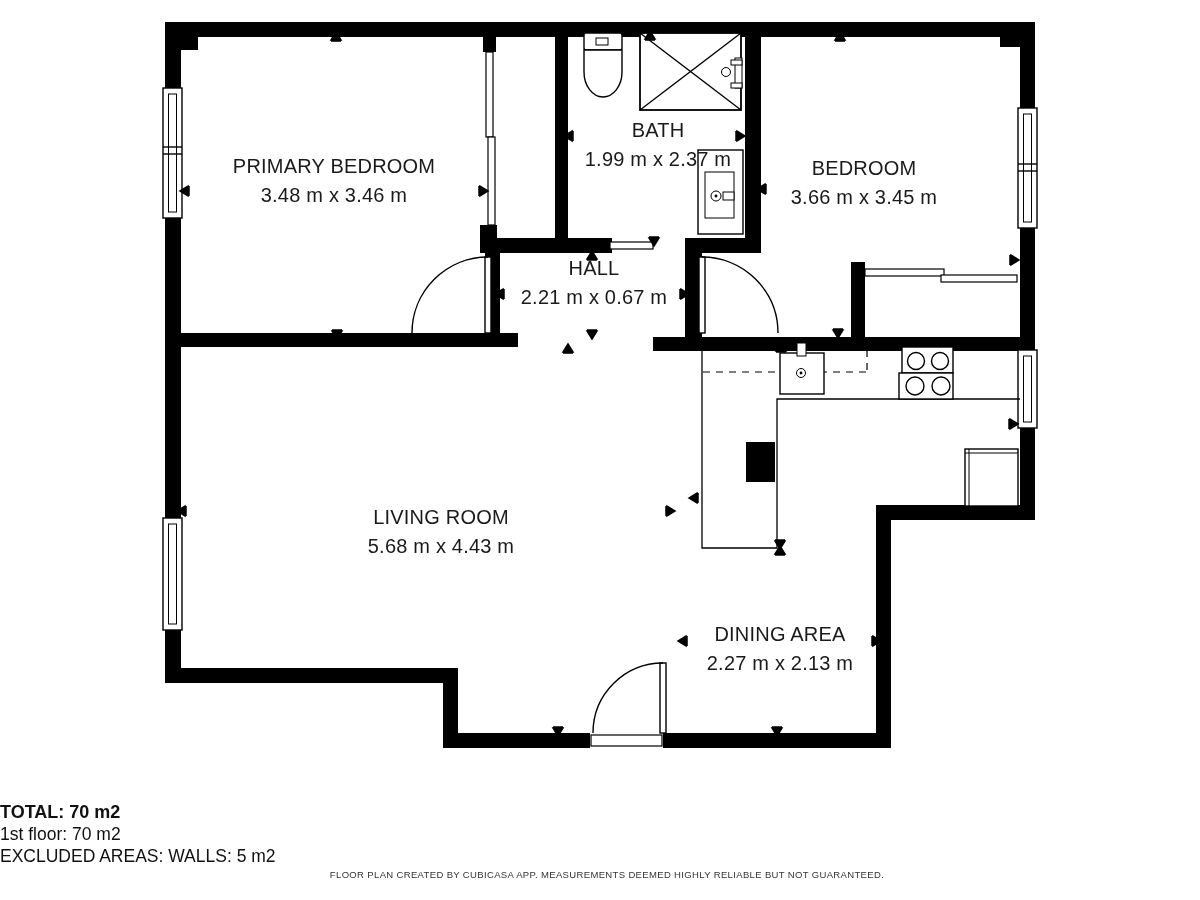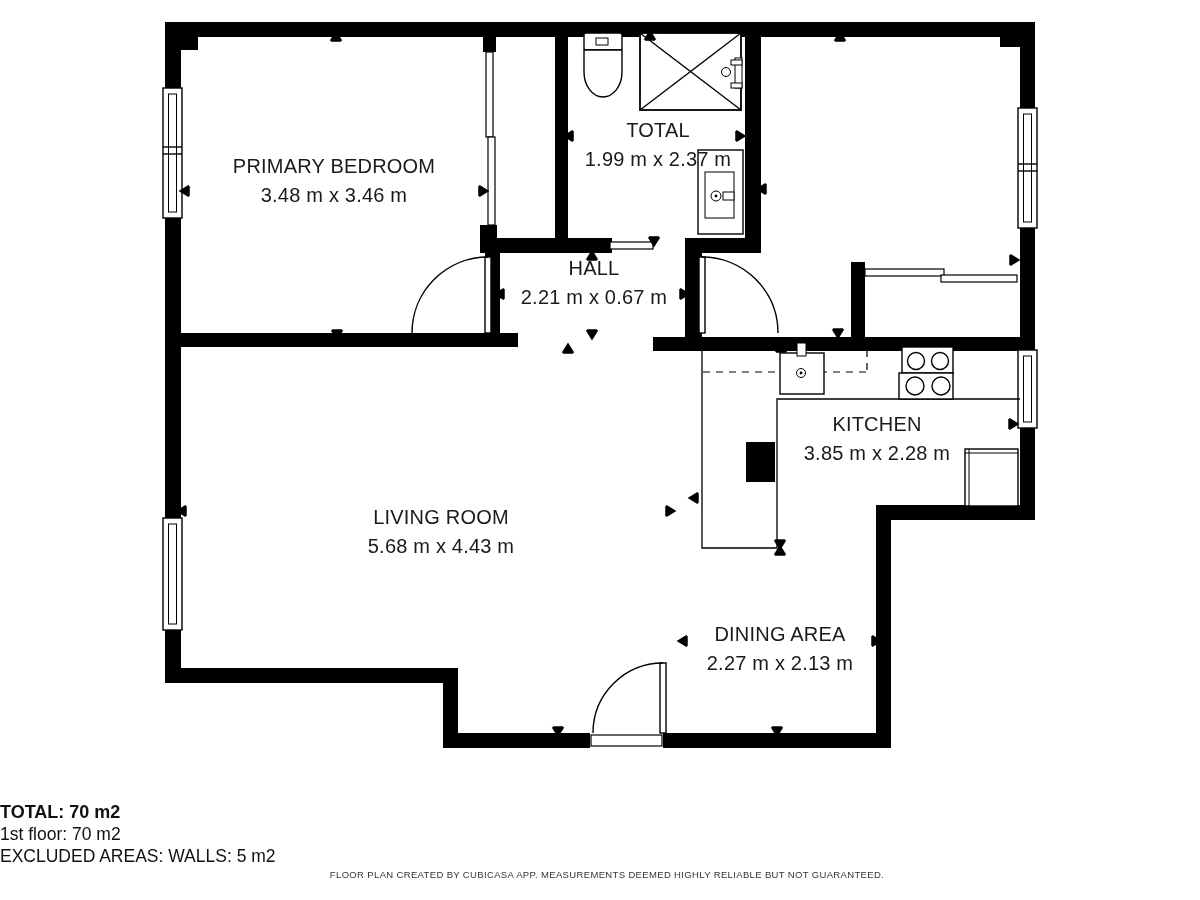--- a/index.html
+++ b/index.html
@@ -179,30 +179,30 @@
         <path d="M872,636 v10 M873,636 l0,10 l8,-5 z"></path>
       </g>
     </g>
   </svg>
 
   <div class="room-label" style="left:334px;top:152px">
     <div>PRIMARY BEDROOM</div>
     <div>3.48 m x 3.46 m</div>
   </div>
   <div class="room-label" style="left:658px;top:116px">
-    <div>TOTAL</div>
+    <div>BATH</div>
     <div>1.99 m x 2.37 m</div>
+  </div>
+  <div class="room-label" style="left:864px;top:154px">
+    <div>BEDROOM</div>
+    <div>3.66 m x 3.45 m</div>
   </div>
   <div class="room-label" style="left:594px;top:254px">
     <div>HALL</div>
     <div>2.21 m x 0.67 m</div>
-  </div>
-  <div class="room-label" style="left:877px;top:410px">
-    <div>KITCHEN</div>
-    <div>3.85 m x 2.28 m</div>
   </div>
   <div class="room-label" style="left:441px;top:503px">
     <div>LIVING ROOM</div>
     <div>5.68 m x 4.43 m</div>
   </div>
   <div class="room-label" style="left:780px;top:620px">
     <div>DINING AREA</div>
     <div>2.27 m x 2.13 m</div>
   </div>
 

